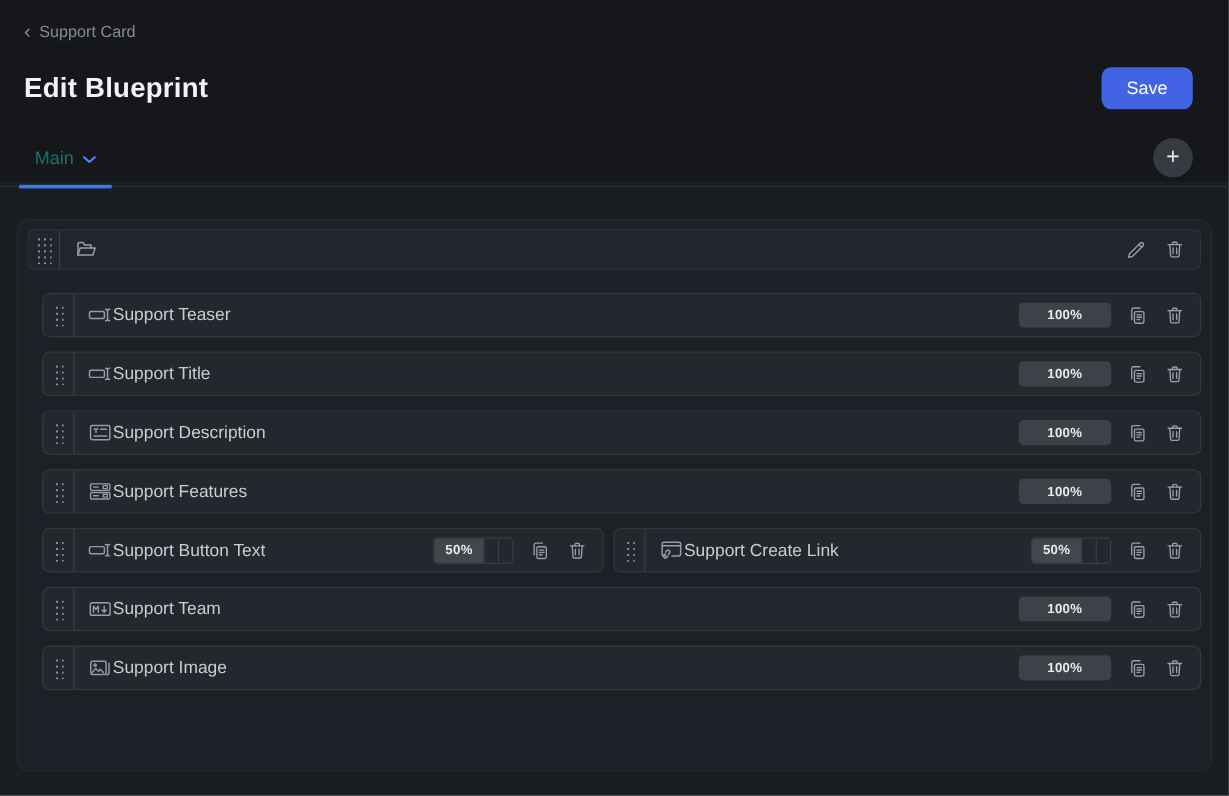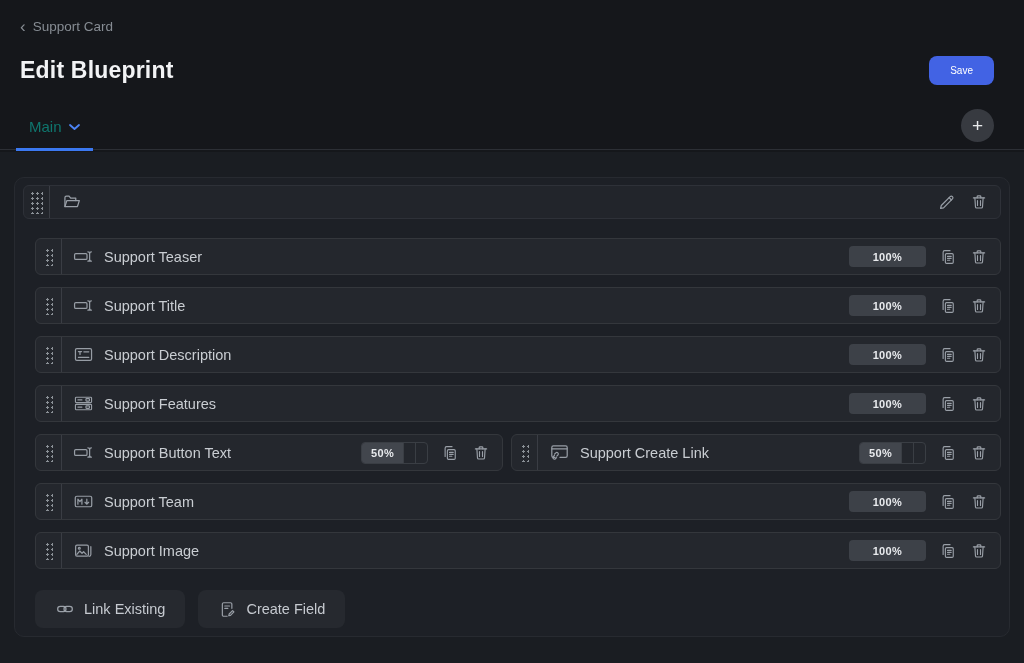--- a/index.html
+++ b/index.html
@@ -12,21 +12,21 @@
   .screen { position:relative; width:1024px; height:663px; }
 
   
   .topbar { padding:19px 30px 0 20px; }
   .breadcrumb { display:flex; align-items:center; gap:7px; color:#868c93; font-size:13.5px; cursor:pointer; }
   .breadcrumb .chev { font-size:17px; line-height:13px; color:#868c93; }
   .title-row { display:flex; justify-content:space-between; align-items:center; margin-top:22px; }
   .page-title { font-size:23px; font-weight:700; color:#f2f3f5; letter-spacing:.2px; }
   .save-btn {
     background:#4263e4; color:#fff; border:none; border-radius:8px;
-    font-family:inherit; font-size:10px; padding:9px 21px; cursor:pointer;
+    font-family:inherit; font-size:15px; padding:9px 21px; cursor:pointer;
   }
 
   
   .tabbar { position:relative; margin-top:23px; padding:0 16px; border-bottom:1px solid #2c2f35; height:42px; display:flex; align-items:flex-end; }
   .tab {
     display:flex; align-items:center; gap:7px; color:#0f766e; font-size:15px;
     padding:0 13px 13px 13px; border-bottom:3px solid #3b78f0; margin-bottom:-2px; cursor:pointer;
   }
   .tab svg { margin-top:2px; }
   .add-tab {
@@ -53,21 +53,21 @@
   .icon-btn { background:none; border:none; color:#9aa0a8; cursor:pointer; display:flex; align-items:center; padding:0; }
   .section-header .icon-btn { margin-right:14px; }
   .section-header .icon-btn:last-child { margin-right:12px; }
 
   .rows { margin-left:12px; margin-top:19px; }
   .field-row {
     display:flex; align-items:stretch; height:37px; margin-bottom:12px;
     background:#24272d; border:1px solid #34373c; border-radius:6px;
   }
   .field-icon { display:flex; align-items:center; margin-left:11px; color:#979da5; }
-  .field-label { display:flex; align-items:center; margin-left:10px; font-size:14.5px; color:#c9cdd2; flex:1; cursor:pointer; }
+  .field-label { display:flex; align-items:center; font-size:14.5px; color:#c9cdd2; flex:1; cursor:pointer; }
   .row-right { display:flex; align-items:center; gap:13px; margin-right:12px; }
 
   .width-badge {
     display:inline-flex; align-items:stretch; height:21px; border-radius:4px; overflow:hidden;
     background:#3d4148; cursor:pointer;
   }
   .wb-fill { display:flex; align-items:center; justify-content:center; font-size:11px; font-weight:700; color:#e8eaed; letter-spacing:.3px; }
   .wb-fill.full { min-width:48px; padding:0 24px; }
   .width-badge.seg { background:transparent; border:1px solid #3a3e44; height:22px; }
   .wb-fill.half { background:#42464d; padding:0 9px; }
@@ -425,32 +425,15 @@
                 <path d="M4.5 6.5h15"></path>
                 <path d="M6.5 6.5l.8 12a1.6 1.6 0 0 0 1.6 1.5h6.2a1.6 1.6 0 0 0 1.6-1.5l.8-12"></path>
                 <path d="M9.5 6.5V5a1.2 1.2 0 0 1 1.2-1.2h2.6A1.2 1.2 0 0 1 14.5 5v1.5"></path>
                 <path d="M10 10.2v6.3M14 10.2v6.3"></path>
               </svg>
             </button>
         </span>
       </div>
     </div>
 
-    <div class="card-actions">
-      <button class="ghost-btn">
-        <svg width="20" height="20" viewBox="0 0 24 24" fill="none" stroke="currentColor" stroke-width="1.5">
-            <rect x="3.2" y="8.8" width="10" height="6.4" rx="3.2"></rect>
-            <rect x="10.8" y="8.8" width="10" height="6.4" rx="3.2"></rect>
-          </svg>
-        <span>Link Existing</span>
-      </button>
-      <button class="ghost-btn">
-        <svg width="19" height="19" viewBox="0 0 24 24" fill="none" stroke="currentColor" stroke-width="1.5" stroke-linecap="round" stroke-linejoin="round">
-            <path d="M17.5 10.5V5.2a1.7 1.7 0 0 0-1.7-1.7H7.2a1.7 1.7 0 0 0-1.7 1.7v13.6a1.7 1.7 0 0 0 1.7 1.7h4.3"></path>
-            <path d="M8.6 7.6h6M8.6 10.6h3.8"></path>
-            <path d="M13.6 19.9l.5-2.2 4.3-4.3 1.7 1.7-4.3 4.3-2.2.5z"></path>
-          </svg>
-        <span>Create Field</span>
-      </button>
-    </div>
 
   </div>
 </div>
 
 </body></html>

